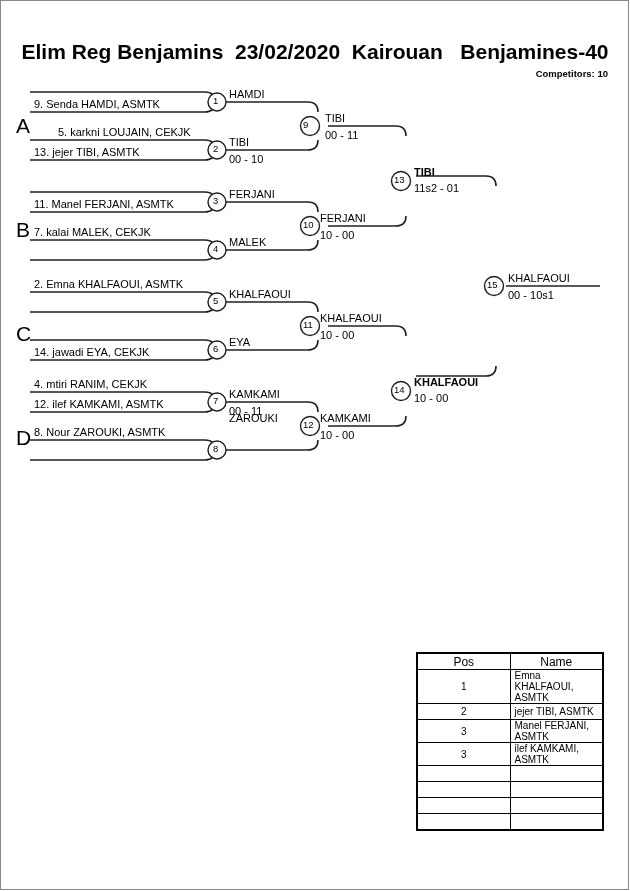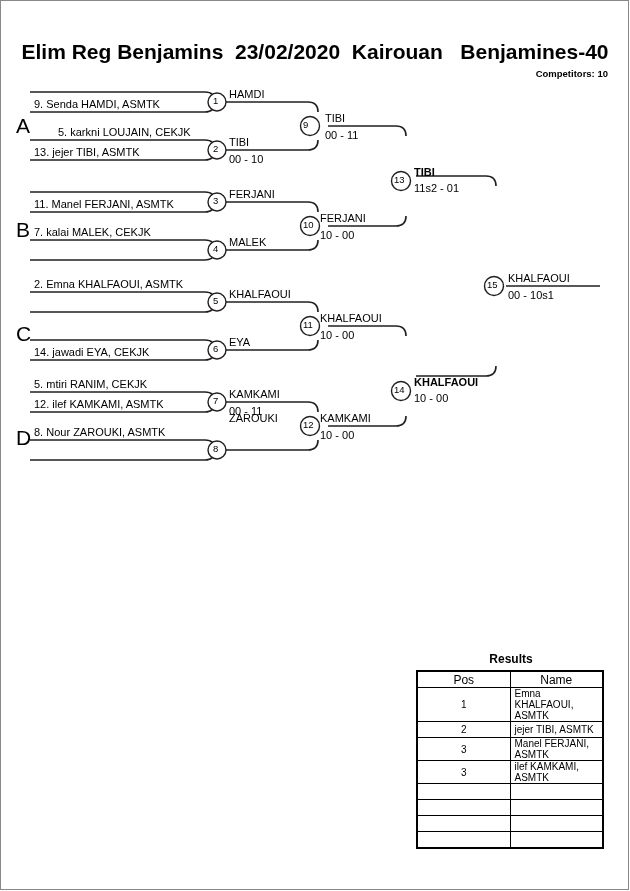--- a/index.html
+++ b/index.html
@@ -137,21 +137,21 @@
 <div class="lbl groupletter" style="left:16px;top:322px;">C</div>
 <div class="lbl groupletter" style="left:16px;top:426px;">D</div>
 
 <div class="lbl player" style="left:34px;top:98px;">9. Senda HAMDI, ASMTK</div>
 <div class="lbl player" style="left:34px;top:126px;margin-left:24px;">5. karkni LOUJAIN, CEKJK</div>
 <div class="lbl player" style="left:34px;top:146px;">13. jejer TIBI, ASMTK</div>
 <div class="lbl player" style="left:34px;top:198px;">11. Manel FERJANI, ASMTK</div>
 <div class="lbl player" style="left:34px;top:226px;">7. kalai MALEK, CEKJK</div>
 <div class="lbl player" style="left:34px;top:278px;">2. Emna KHALFAOUI, ASMTK</div>
 <div class="lbl player" style="left:34px;top:346px;">14. jawadi EYA, CEKJK</div>
-<div class="lbl player" style="left:34px;top:378px;">5. mtiri RANIM, CEKJK</div>
+<div class="lbl player" style="left:34px;top:378px;">4. mtiri RANIM, CEKJK</div>
 <div class="lbl player" style="left:34px;top:398px;">12. ilef KAMKAMI, ASMTK</div>
 <div class="lbl player" style="left:34px;top:426px;">8. Nour ZAROUKI, ASMTK</div>
 
 <div class="lbl" style="left:213px;top:95px;font-size:9.5px;">1</div>
 <div class="lbl" style="left:213px;top:143px;font-size:9.5px;">2</div>
 <div class="lbl" style="left:213px;top:195px;font-size:9.5px;">3</div>
 <div class="lbl" style="left:213px;top:243px;font-size:9.5px;">4</div>
 <div class="lbl" style="left:213px;top:295px;font-size:9.5px;">5</div>
 <div class="lbl" style="left:213px;top:343px;font-size:9.5px;">6</div>
 <div class="lbl" style="left:213px;top:395px;font-size:9.5px;">7</div>
@@ -190,21 +190,20 @@
 <div class="lbl score" style="left:229px;top:453px;"></div>
 <div class="lbl score" style="left:325px;top:129px;">00 - 11</div>
 <div class="lbl score" style="left:320px;top:229px;">10 - 00</div>
 <div class="lbl score" style="left:320px;top:329px;">10 - 00</div>
 <div class="lbl score" style="left:320px;top:429px;">10 - 00</div>
 <div class="lbl score" style="left:414px;top:182px;">11s2 - 01</div>
 <div class="lbl score" style="left:414px;top:392px;">10 - 00</div>
 <div class="lbl score" style="left:508px;top:289px;">00 - 10s1</div>
 
 <div class="results-wrap">
-  <div class="results-title">Results</div>
   <table class="results">
     <thead>
       <tr>
         <th>Pos</th>
         <th>Name</th>
       </tr>
     </thead>
     <tbody id="results-body">
         <tr>
           <td class="pos">1</td>

